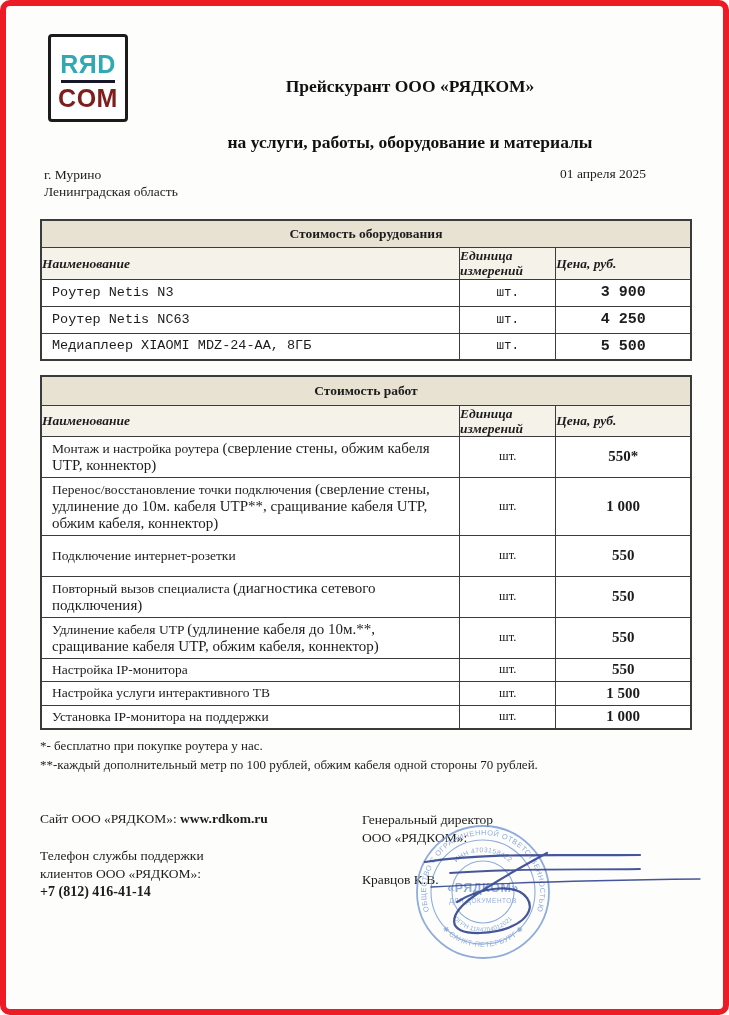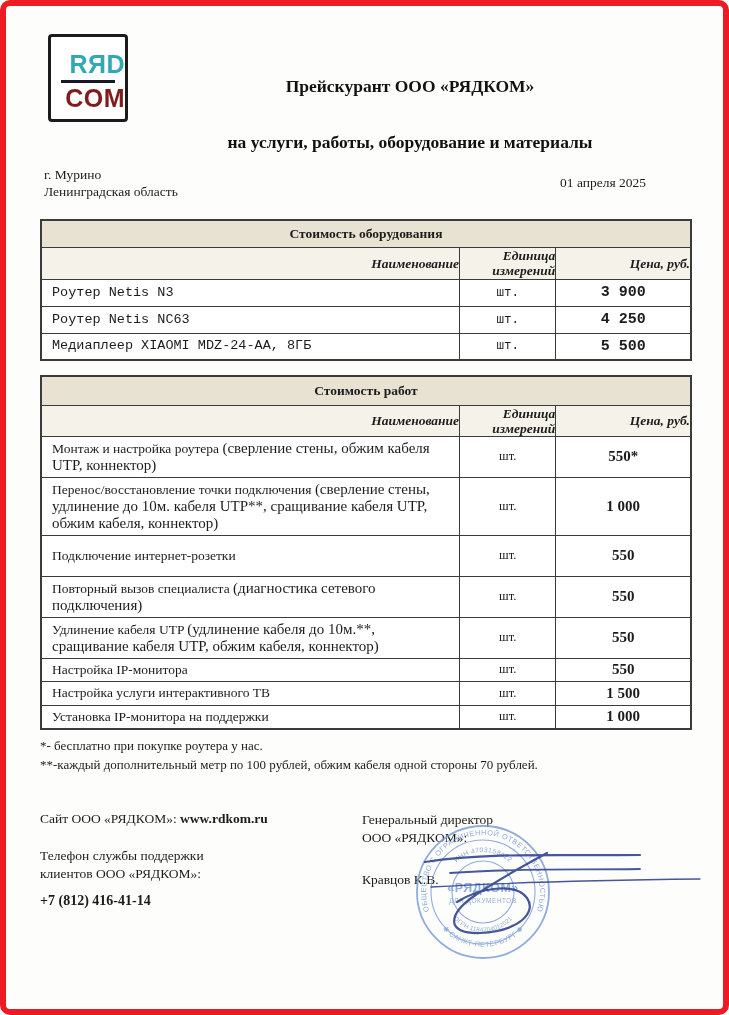--- a/index.html
+++ b/index.html
@@ -17,61 +17,61 @@
   .content { position:relative; padding:0 31px 0 34px; }
 
   
   .header-row { display:flex; margin-top:28px; }
   .logo-box {
     margin-left:8px;
     width:80px; height:88px;
     border:3px solid #1b1b1b;
     border-radius:4px;
     background:#fff;
-    text-align:right;
+    text-align:center;
     padding-top:14px;
     flex:0 0 auto;
   }
   .logo-top {
     font-family:"Liberation Sans", sans-serif;
     font-weight:bold; font-size:25px; line-height:26px;
     color:#31a9b4; letter-spacing:0.5px;
   }
   .logo-divider { width:54px; height:3px; background:#17172a; margin:3px auto 2px auto; }
   .logo-bottom {
     font-family:"Liberation Sans", sans-serif;
     font-weight:bold; font-size:25px; line-height:26px;
     color:#7f1d1d; letter-spacing:0.5px;
   }
   .title-block { flex:1; text-align:center; padding-top:8px; }
   .title-line { font-weight:bold; font-size:17.5px; line-height:24px; color:#111;margin-top:32px; }
 
   
-  .meta-row { display:flex; justify-content:space-between; align-items:center; margin-top:12px; }
+  .meta-row { display:flex; justify-content:space-between; align-items:flex-start; margin-top:12px; }
   .meta-left { font-size:13.5px; line-height:17px; padding-left:4px; }
   .meta-date { font-size:13.5px; padding-right:46px; }
 
   
   table.ptable {
     width:100%;
     border-collapse:collapse;
     table-layout:fixed;
     background:#fff;
   }
   table.ptable td { border:1px solid #3b3b3b; vertical-align:middle; }
   table.ptable { border:2px solid #3b3b3b; }
   .t1 { margin-top:19px; }
   .t2 { margin-top:14px; }
   td.band-cell {
     background:#e8e2d3;
     text-align:center; font-weight:bold; font-size:13.5px;
   }
   td.colhead {
     background:#f5f2e9;
-    text-align:right; font-weight:bold; font-style:italic; font-size:13.5px;
+    text-align:left; font-weight:bold; font-style:italic; font-size:13.5px;
     line-height:15px;
   }
   td.c-name { padding:3px 8px 3px 10px; font-size:13.5px; line-height:16px; }
   td.c-name .note { font-size:15px; }
   td.c-unit { text-align:center; font-size:12.5px; }
   td.c-price { text-align:center; font-weight:bold; font-size:15px; }
 
   .t1 tr.band { height:27px; }
   .t1 tr.cols { height:32px; }
   .t1 tr.row  { height:27px;font-family:Liberation Mono, monospace; }
@@ -81,21 +81,21 @@
   
   .footnotes { margin-top:7px; font-size:13px; line-height:17.5px; }
   .footnotes .fn { margin-bottom:1px; }
 
   
   .footer { position:relative; margin-top:38px; height:200px; font-size:13.5px; }
   .footer-left { position:absolute; left:0; top:0; z-index:1; }
   .site-line { white-space:nowrap; }
   .site-url { font-weight:bold; }
   .phone-block { margin-top:20px; line-height:17.5px; }
-  .phone-number { font-weight:bold; font-size:14px; margin-top:10px; }
+  .phone-number { font-weight:bold; font-size:14px; margin-top:1px; }
   .director-block { position:absolute; left:322px; top:0; line-height:17.5px; z-index:1; }
   .director-name { position:absolute; left:322px; top:61px; z-index:1; }
 
   .stamp-svg { position:absolute; left:373px; top:11px; z-index:2; opacity:0.85; }
   .sig-svg { position:absolute; left:355px; top:13px; z-index:3; }
 </style>
 </head>
 <body>
 
 <div class="page">

